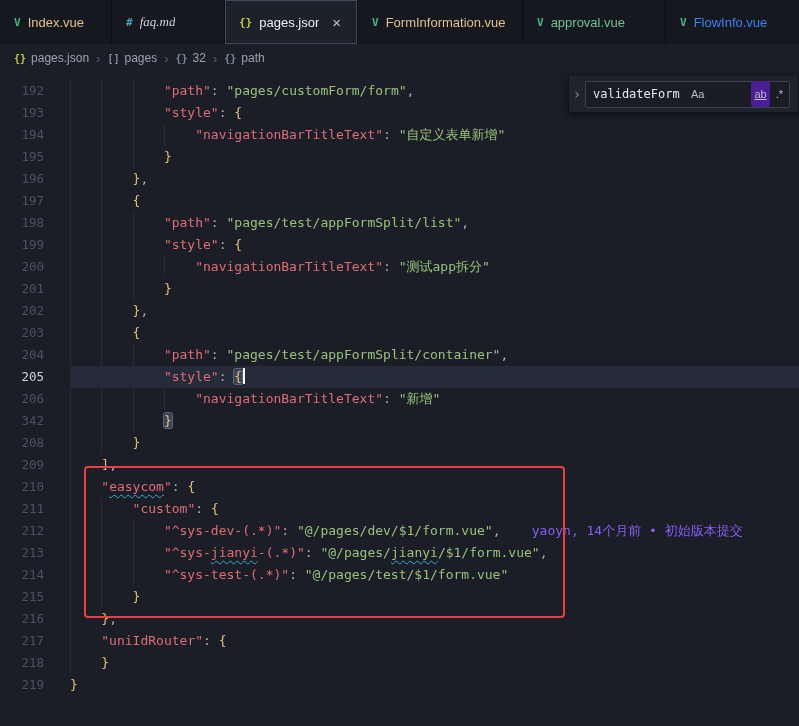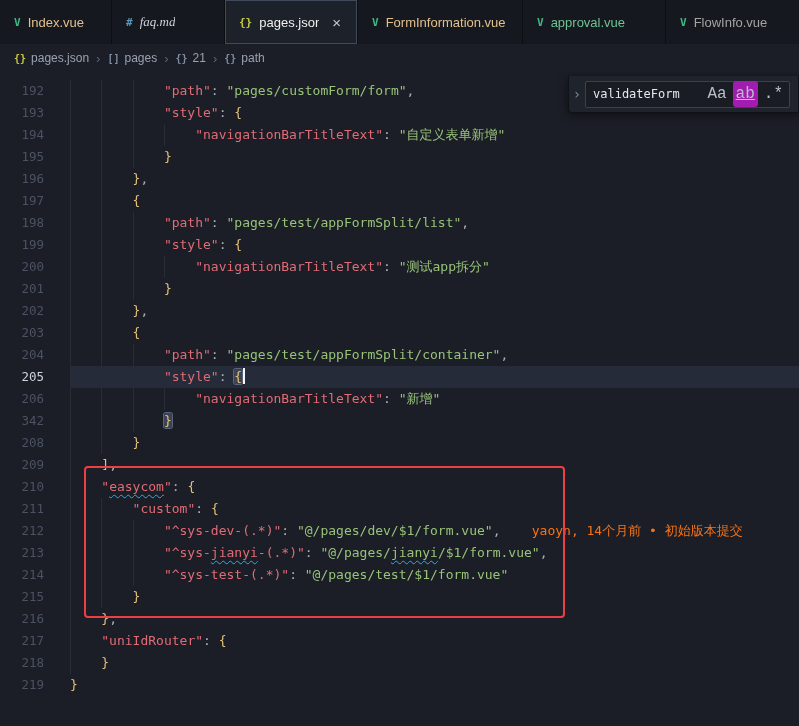--- a/index.html
+++ b/index.html
@@ -38,40 +38,40 @@
   .code{flex:1;white-space:pre;margin-left:26px;color:#abb2bf;}
   .line.cur .code{background:#252b38;}
   .line.cur .num{color:#ccd2de;}
   .ind{display:inline-block;width:4ch;height:22px;vertical-align:top;
        background:linear-gradient(to right,#272c37 1px,transparent 1px);}
   .tk-k{color:#e06c75;}
   .tk-p{color:#abb2bf;}
   .tk-s{color:#98c379;}
   .tk-b{color:#e5c07b;}
   .tk-bm{color:#e5c07b;background:#3c4454;box-shadow:0 0 0 1px #59647a;border-radius:2px;}
-  .tk-bl{color:#f97316;margin-left:4ch;margin-top:8px;}
+  .tk-bl{color:#8b5cf6;margin-left:4ch;margin-top:8px;}
   .tk-ksq{color:#e06c75;text-decoration:underline wavy #38a8d8;text-decoration-thickness:1px;text-underline-offset:3px;}
   .tk-ssq{color:#98c379;text-decoration:underline wavy #38a8d8;text-decoration-thickness:1px;text-underline-offset:3px;}
   .caret{display:inline-block;width:2px;height:16px;background:#f4f6fa;vertical-align:-3px;margin-left:1px;}
 
   
   .anno{position:absolute;left:84px;top:394px;width:477px;height:148px;border:2px solid #ec3f44;
         border-radius:4px;z-index:6;pointer-events:none;}
 
   
   .findw{position:absolute;top:4px;right:0;width:229px;height:36px;z-index:10;display:flex;align-items:center;
         background:#1f232c;border:1px solid #101217;border-top:none;border-bottom-left-radius:4px;
         box-shadow:0 2px 8px rgba(0,0,0,.5);}
   .fchev{flex:0 0 16px;text-align:center;color:#7d8590;font-size:14px;cursor:pointer;user-select:none;}
   .finput{flex:1;display:flex;align-items:center;height:25px;margin-right:8px;background:#191c23;
         border:1px solid #3a4150;border-radius:2px;padding-left:7px;}
   .ftext{flex:1;color:#e4e7ec;font-family:"DejaVu Sans Mono",monospace;font-size:12px;overflow:hidden;white-space:nowrap;}
-  .fbtn{flex:0 0 auto;color:#b9bfc9;font-size:16px;font-family:Liberation Mono, monospace;
+  .fbtn{flex:0 0 auto;color:#b9bfc9;font-size:11px;font-family:Liberation Sans, sans-serif;
         padding:2px 3px;margin-right:3px;border-radius:3px;cursor:pointer;}
-  .fbtn.ww{text-decoration:underline;background:#a21caf;}
+  .fbtn.ww{text-decoration:underline;background:#4c1d95;margin-left:41px;}
 </style>
 </head>
 <body>
 
 <div class="app">
 
   <div class="tabbar">
     <div class="tab">
       <span class="ficon vue">V</span>
       <span class="tlabel" style="color: rgb(226, 192, 141);">Index.vue</span>
@@ -88,38 +88,38 @@
     <div class="tab">
       <span class="ficon vue">V</span>
       <span class="tlabel" style="color: rgb(226, 192, 141);">FormInformation.vue</span>
     </div>
     <div class="tab">
       <span class="ficon vue">V</span>
       <span class="tlabel" style="color: rgb(111, 195, 145);">approval.vue</span>
     </div>
     <div class="tab">
       <span class="ficon vue">V</span>
-      <span class="tlabel sq-red" style="color: #a3a3a3;">FlowInfo.vue</span>
+      <span class="tlabel sq-red" style="color: #3b82f6;">FlowInfo.vue</span>
     </div>
   </div>
 
   <div class="breadcrumbs">
     <span class="bc-item">
       <span class="bc-glyph file">{}</span>
       <span>pages.json</span>
     </span>
     <span class="bc-sep">›</span>
     <span class="bc-item">
       <span class="bc-glyph">[]</span>
       <span>pages</span>
     </span>
     <span class="bc-sep">›</span>
     <span class="bc-item">
       <span class="bc-glyph">{}</span>
-      <span>21</span>
+      <span>32</span>
     </span>
     <span class="bc-sep">›</span>
     <span class="bc-item">
       <span class="bc-glyph">{}</span>
       <span>path</span>
     </span>
   </div>
 
   <div class="editor">
     <div>

